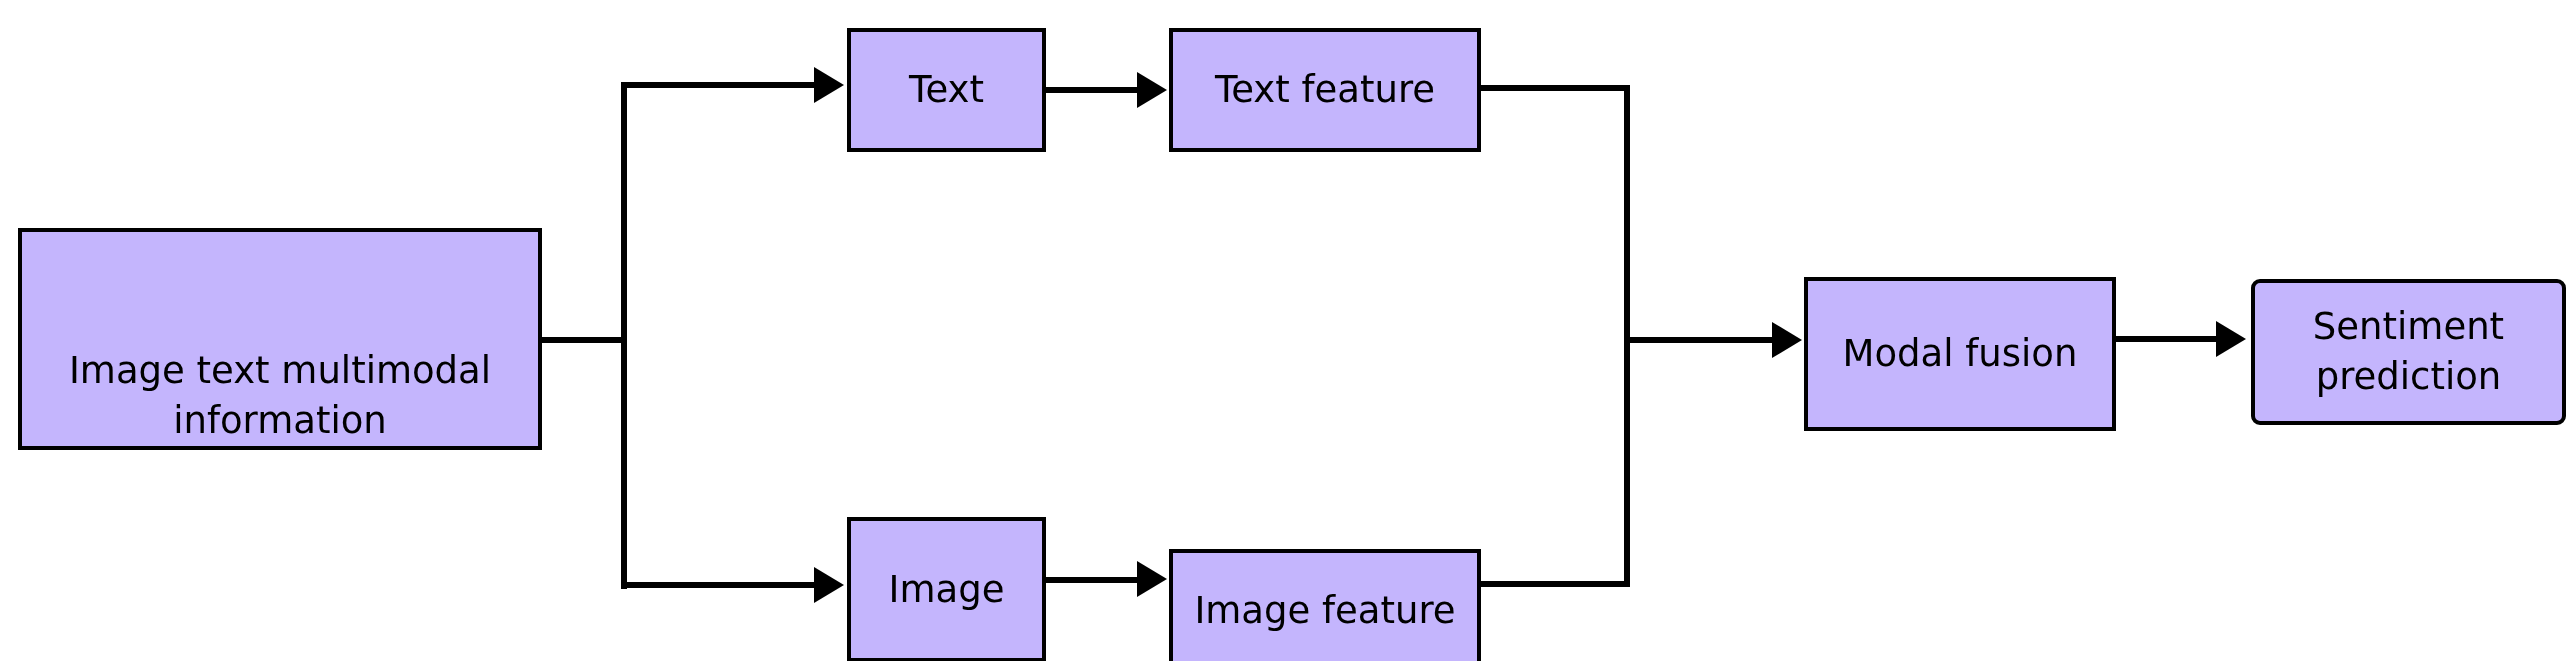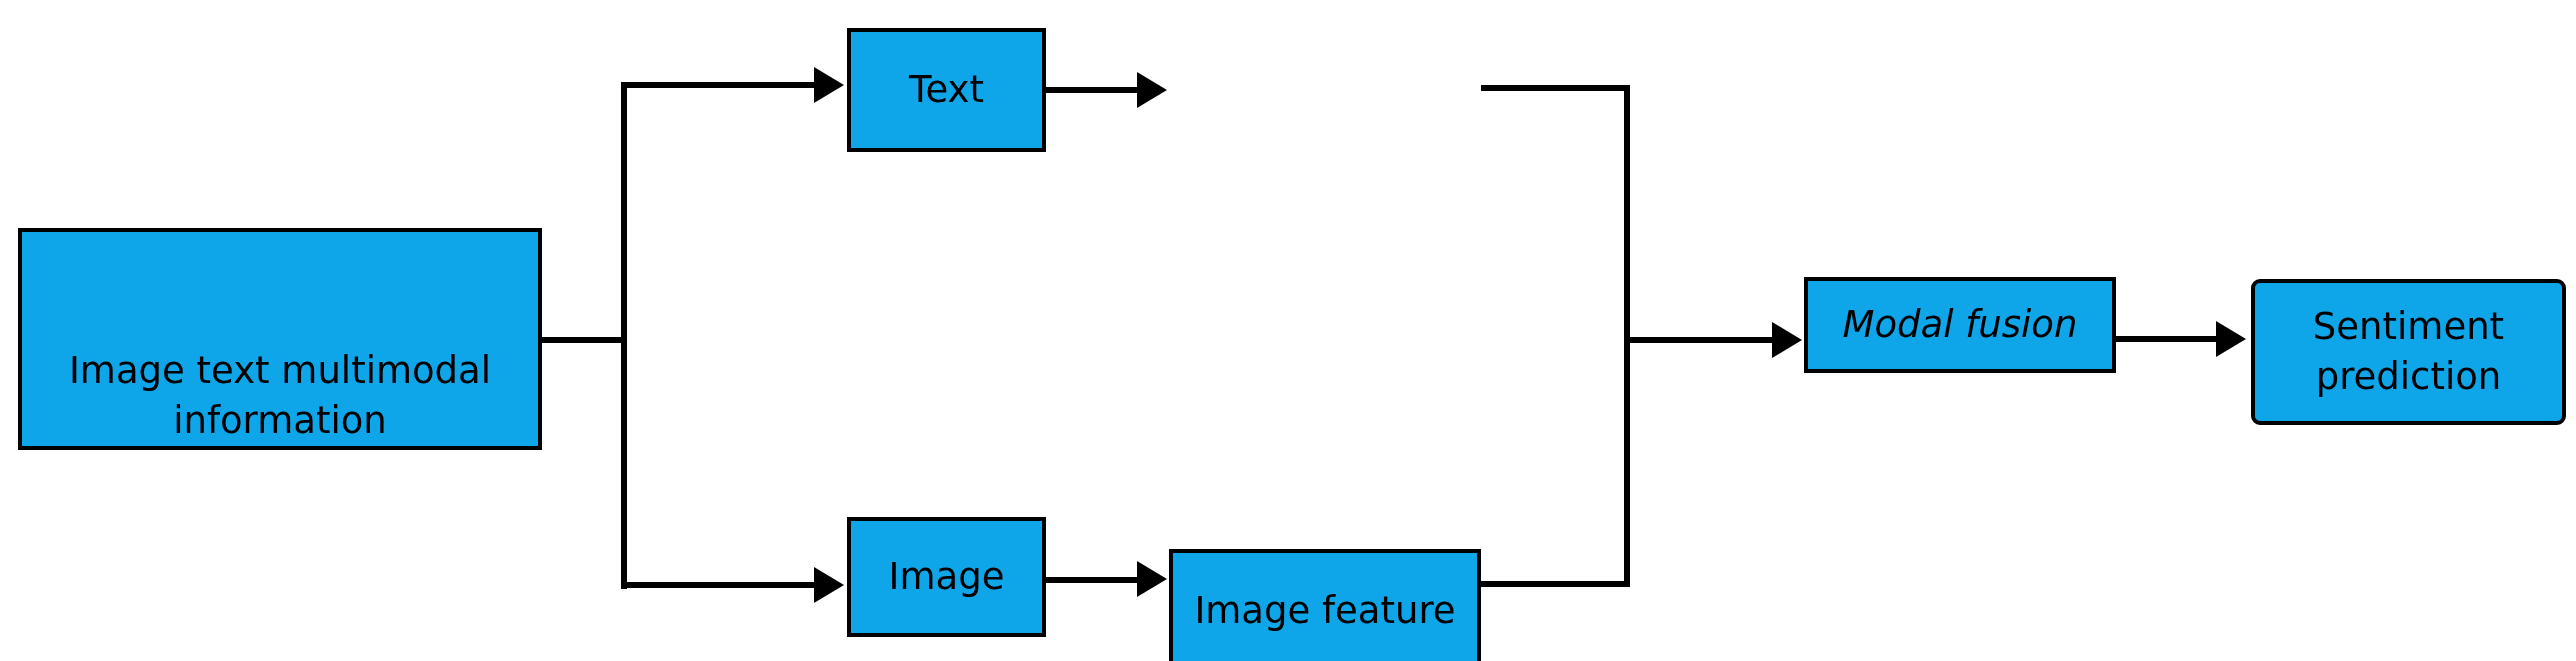--- a/index.html
+++ b/index.html
@@ -12,42 +12,42 @@
     width: 2576px;
     height: 661px;
     background: #ffffff;
     overflow: hidden;
     font-family: "DejaVu Sans", "Liberation Sans", sans-serif;
   }
   .node {
     position: absolute;
     box-sizing: border-box;
     border: 4.2px solid #000000;
-    background: #0ea5e9;
+    background: #c4b5fd;
     display: flex;
     align-items: center;
     justify-content: center;
     text-align: center;
     color: #000000;
     line-height: 1.35;
     font-weight: 400;
   }
   .node .label {
     display: block;
     padding: 0 8.5px;
     white-space: pre-line;
   }
 
   
   #node-source        { left: 18px;   top: 228px; width: 524px; height: 222px; font-size: 37px; align-items: flex-end; }
   #node-text          { left: 847px; top: 28px;  width: 199px; height: 124px; font-size: 37px; }
   #node-text-feature  { left: 1169px; top: 28px;  width: 312px; height: 124px; font-size: 37px; }
-  #node-image         { left: 847px; top: 517px; width: 199px; height: 120px; font-size: 37px; }
+  #node-image         { left: 847px; top: 517px; width: 199px; height: 145px; font-size: 37px; }
   #node-image-feature { left: 1169px; top: 517px; width: 312px; height: 124px; font-size: 37px; margin-top: 32px; }
-  #node-modal-fusion  { left: 1804px; top: 277px; width: 312px; height: 96px; font-size: 37px; font-style: italic; }
+  #node-modal-fusion  { left: 1804px; top: 277px; width: 312px; height: 154px; font-size: 37px; }
   #node-sentiment     { left: 2251px; top: 279px; width: 315px; height: 146px; font-size: 37px; border-radius: 9px; }
 
   
   .edge-h {
     position: absolute;
     height: 6px;
     background: #000000;
   }
   .edge-v {
     position: absolute;
@@ -119,20 +119,23 @@
 
   <div class="node" id="node-source">
     <span class="label">Image text multimodal
 information</span>
   </div>
 
   <div class="node" id="node-text">
     <span class="label">Text</span>
   </div>
 
+  <div class="node" id="node-text-feature">
+    <span class="label">Text  feature</span>
+  </div>
 
   <div class="node" id="node-image">
     <span class="label">Image</span>
   </div>
 
   <div class="node" id="node-image-feature">
     <span class="label">Image  feature</span>
   </div>
 
   <div class="node" id="node-modal-fusion">

